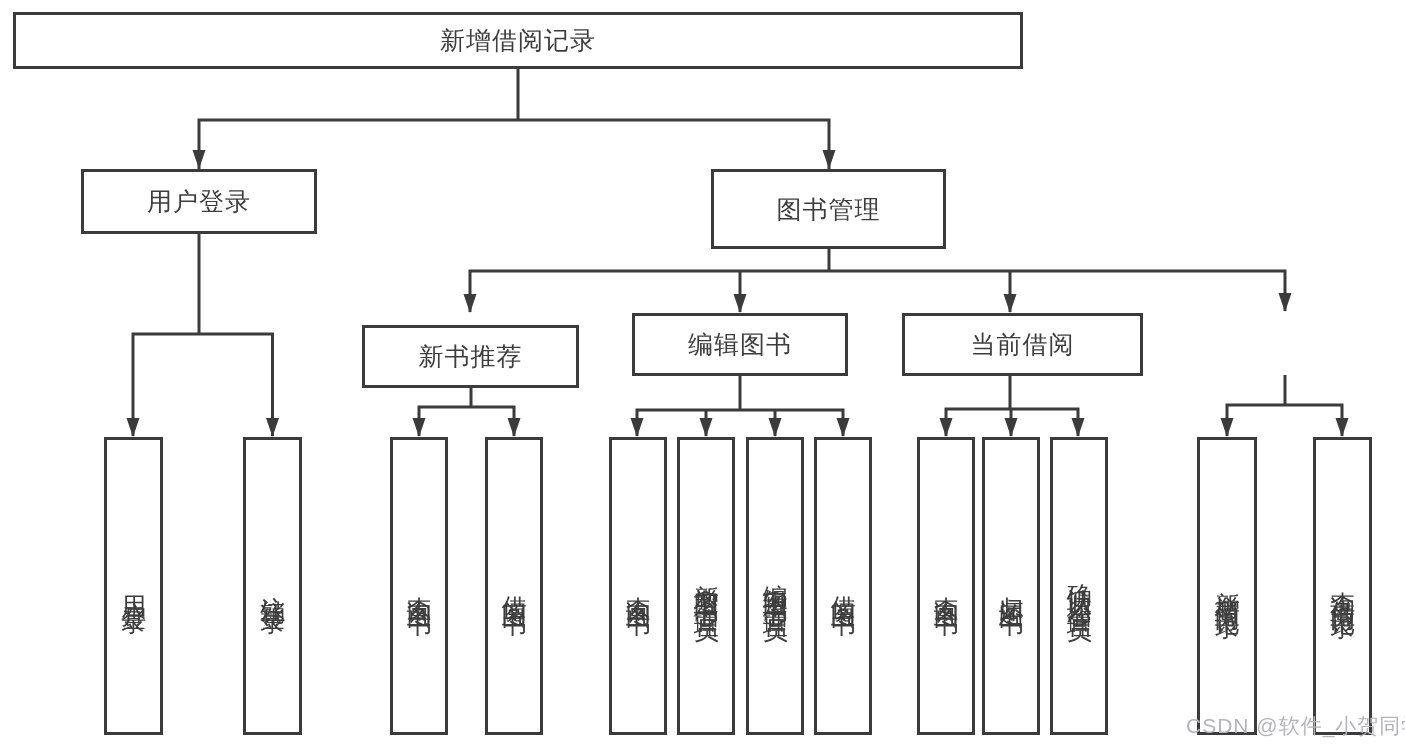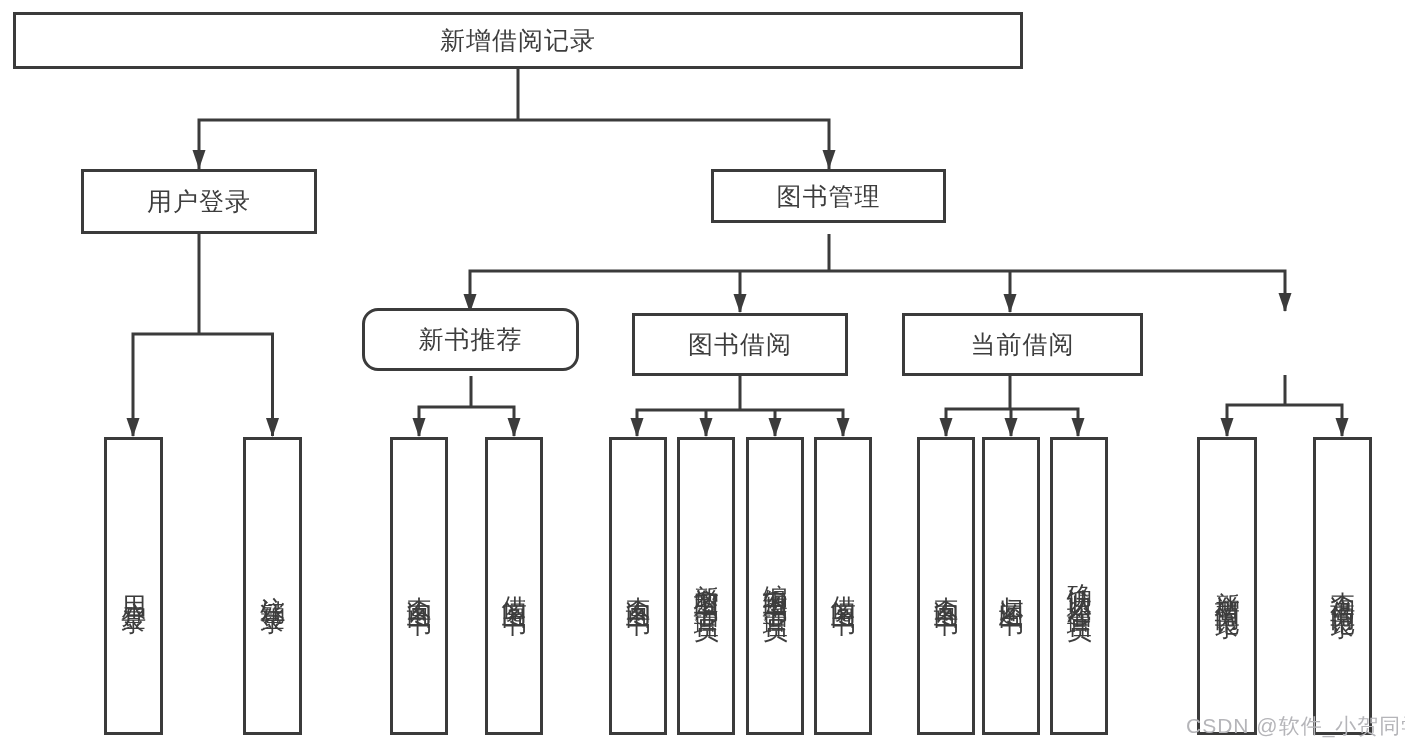--- a/index.html
+++ b/index.html
@@ -96,29 +96,29 @@
     </g>
   </svg>
 
   <div class="node" style="left:13px; top:12px; width:1010px; height:57px;">
     <span>新增借阅记录</span>
   </div>
 
   <div class="node" style="left:81px; top:169px; width:236px; height:65px;">
     <span>用户登录</span>
   </div>
-  <div class="node" style="left:711px; top:169px; width:235px; height:54px;">
+  <div class="node" style="left:711px; top:169px; width:235px; height:80px;">
     <span>图书管理</span>
   </div>
 
-  <div class="node" style="left:362px; top:308px; width:217px; height:63px;border-radius:16px;">
+  <div class="node" style="left:362px; top:325px; width:217px; height:63px;">
     <span>新书推荐</span>
   </div>
   <div class="node" style="left:632px; top:313px; width:216px; height:63px;">
-    <span>图书借阅</span>
+    <span>编辑图书</span>
   </div>
   <div class="node" style="left:902px; top:313px; width:241px; height:63px;">
     <span>当前借阅</span>
   </div>
 
   <div class="node vbox" style="left:104px; top:437px; width:59px; height:298px;">
     <span class="vtext">用户登录</span>
   </div>
   <div class="node vbox" style="left:243px; top:437px; width:59px; height:298px;">
     <span class="vtext">注销登录</span>

